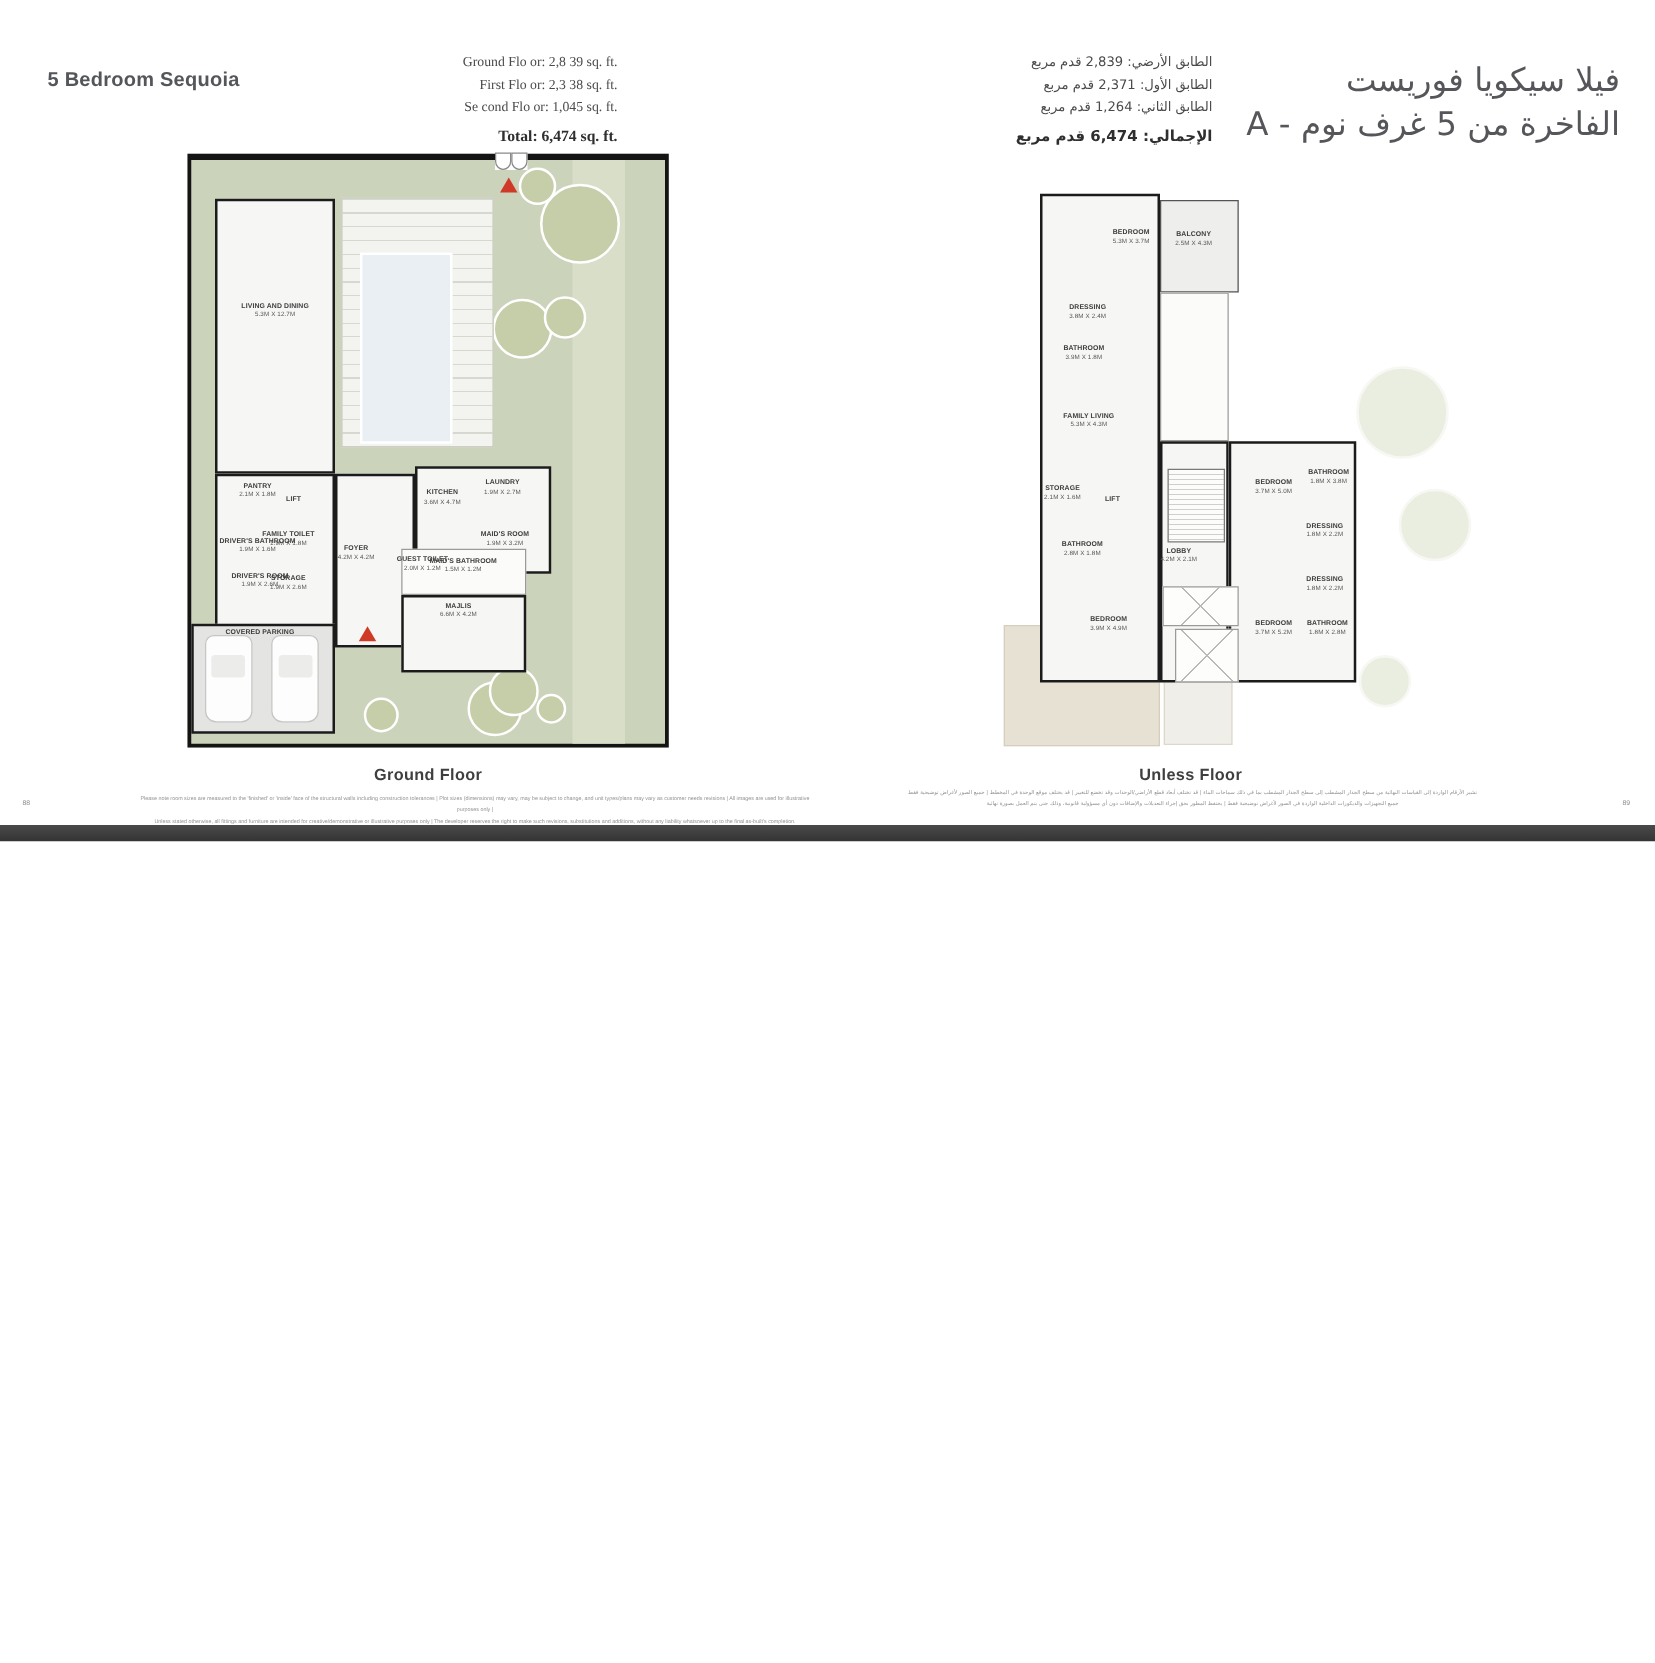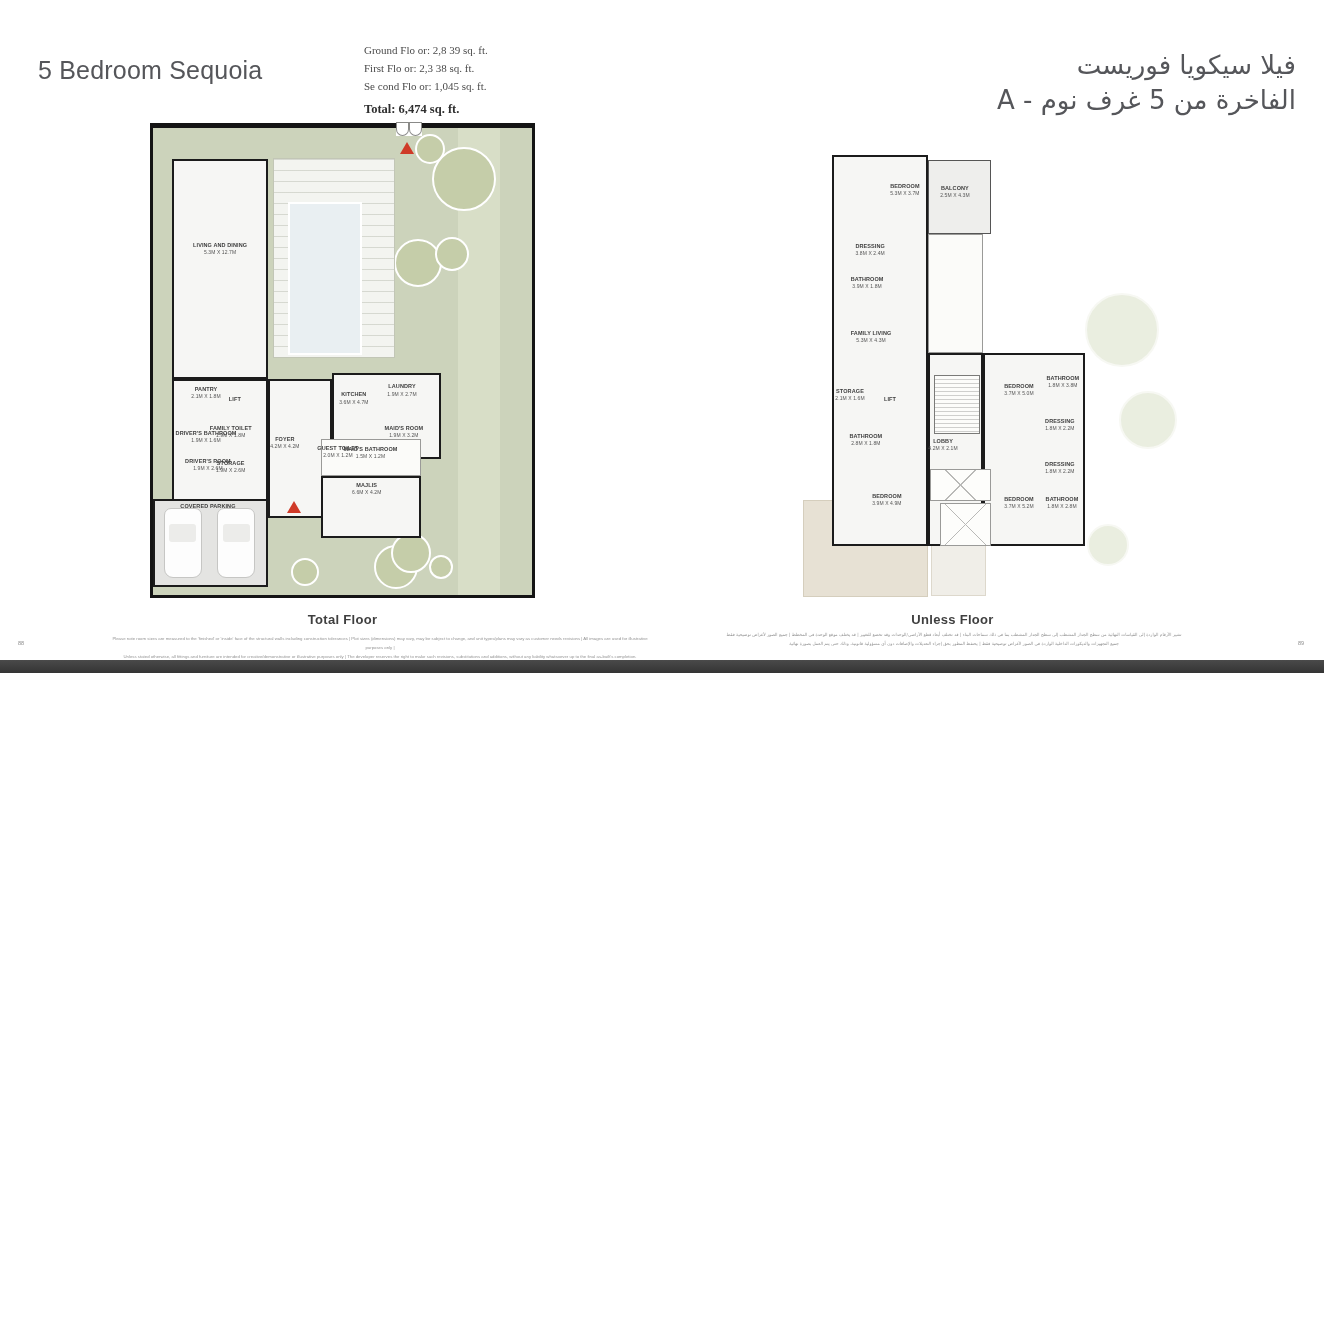--- a/index.html
+++ b/index.html
@@ -5,23 +5,23 @@
   html,body{margin:0;padding:0;background:#fff;}
   .sheet{position:relative;width:1324px;height:1330px;background:#fff;overflow:hidden;
          font-family:"Liberation Sans","DejaVu Sans",sans-serif;}
   .page{position:absolute;left:0;width:1324px;}
   .page-top{top:0;height:660px;}
   .page-bottom{top:673px;height:657px;}
   .divider{position:absolute;left:0;top:660px;width:1324px;height:13px;
            background:linear-gradient(#4a4a4a,#343434);}
 
   
-  .title-en{position:absolute;font-weight:normal;font-size:25px;line-height:1.24;color:#55565a;letter-spacing:.2px;margin:0;}
+  .title-en{position:absolute;font-weight:bold;font-size:16px;line-height:1.24;color:#55565a;letter-spacing:.2px;margin:0;}
   .t1{left:38px;top:55px;}
-  .stats{position:absolute;width:130px;}
+  .stats{position:absolute;width:130px;text-align:right;}
   .stats .ln{font-family:"Liberation Serif","DejaVu Serif",serif;font-size:11px;color:#4a4a4a;margin:0 0 6px 0;white-space:nowrap;}
   .stats .tot{font-weight:bold;font-size:12.5px;color:#2f2f2f;margin-top:10px;white-space:nowrap;}
   .s1{left:364px;top:44px;}
   .stats-ar{position:absolute;left:820px;top:44px;width:150px;direction:rtl;text-align:right;
             font-family:"DejaVu Sans",sans-serif;}
   .stats-ar .ln{font-size:10.5px;color:#4a4a4a;margin:0 0 6px 0;white-space:nowrap;}
   .stats-ar .tot{font-weight:bold;font-size:12px;color:#2f2f2f;margin-top:10px;white-space:nowrap;}
   .title-ar{position:absolute;right:28px;top:48px;width:330px;direction:rtl;text-align:right;
             font-family:"DejaVu Sans",sans-serif;font-weight:normal;font-size:26px;line-height:1.35;color:#55565a;margin:0;}
 
@@ -79,20 +79,26 @@
       <span>5 Bedroom Sequoia</span><br>
     </h1>
 
     <div class="stats s1">
       <p class="ln">Ground Flo or: 2,8 39 sq. ft.</p>
       <p class="ln">First Flo or: 2,3 38 sq. ft.</p>
       <p class="ln">Se cond Flo or: 1,045 sq. ft.</p>
       <p class="ln tot">Total: 6,474 sq. ft.</p>
     </div>
 
+    <div class="stats-ar">
+      <p class="ln">الطابق الأرضي: 2,839 قدم مربع</p>
+      <p class="ln">الطابق الأول: 2,371 قدم مربع</p>
+      <p class="ln">الطابق الثاني: 1,264 قدم مربع</p>
+      <p class="ln tot">الإجمالي: 6,474 قدم مربع</p>
+    </div>
 
     <h1 class="title-ar">
       <span>فيلا سيكويا فوريست</span><br>
       <span>الفاخرة من 5 غرف نوم - A</span>
     </h1>
 
     <div class="plan" id="gf-plan">
       <div class="strip" style="left:80.5%;top:0;width:11%;height:100%;"></div>
       <div class="trees">
 
@@ -184,21 +190,21 @@
           <div class="room-label" style="left: 56.4%; top: 77.3%;">
             <span>MAJLIS</span>
             <span class="dims">6.6M X 4.2M</span>
           </div>
           <div class="room-label" style="left: 14.5%; top: 81.1%;">
             <span>COVERED PARKING</span>
             <span class="dims"></span>
           </div>
         </div>
     </div>
-    <div class="caption cap-gf">Total Floor</div>
+    <div class="caption cap-gf">Ground Floor</div>
 
     <div class="tree faint" style="left:1122px;top:330px;width:70px;height:70px;"></div>
     <div class="tree faint" style="left:1148px;top:420px;width:54px;height:54px;"></div>
     <div class="tree faint" style="left:1108px;top:545px;width:38px;height:38px;"></div>
     <div class="plan" id="ff-plan">
       <div class="beige" style="left:1%;top:77.8%;width:41%;height:21.5%;"></div>
       <div class="beige soft" style="left:43%;top:79%;width:18%;height:20%;background:#f0eee8;"></div>
       <div class="box heavy" style="left:10.5%;top:1.1%;width:31.5%;height:86.8%;"></div>
       <div class="box lite" style="left:42%;top:2.2%;width:20.6%;height:16.5%;"></div>
       <div class="box thin" style="left:42%;top:18.7%;width:18%;height:26.4%;"></div>

